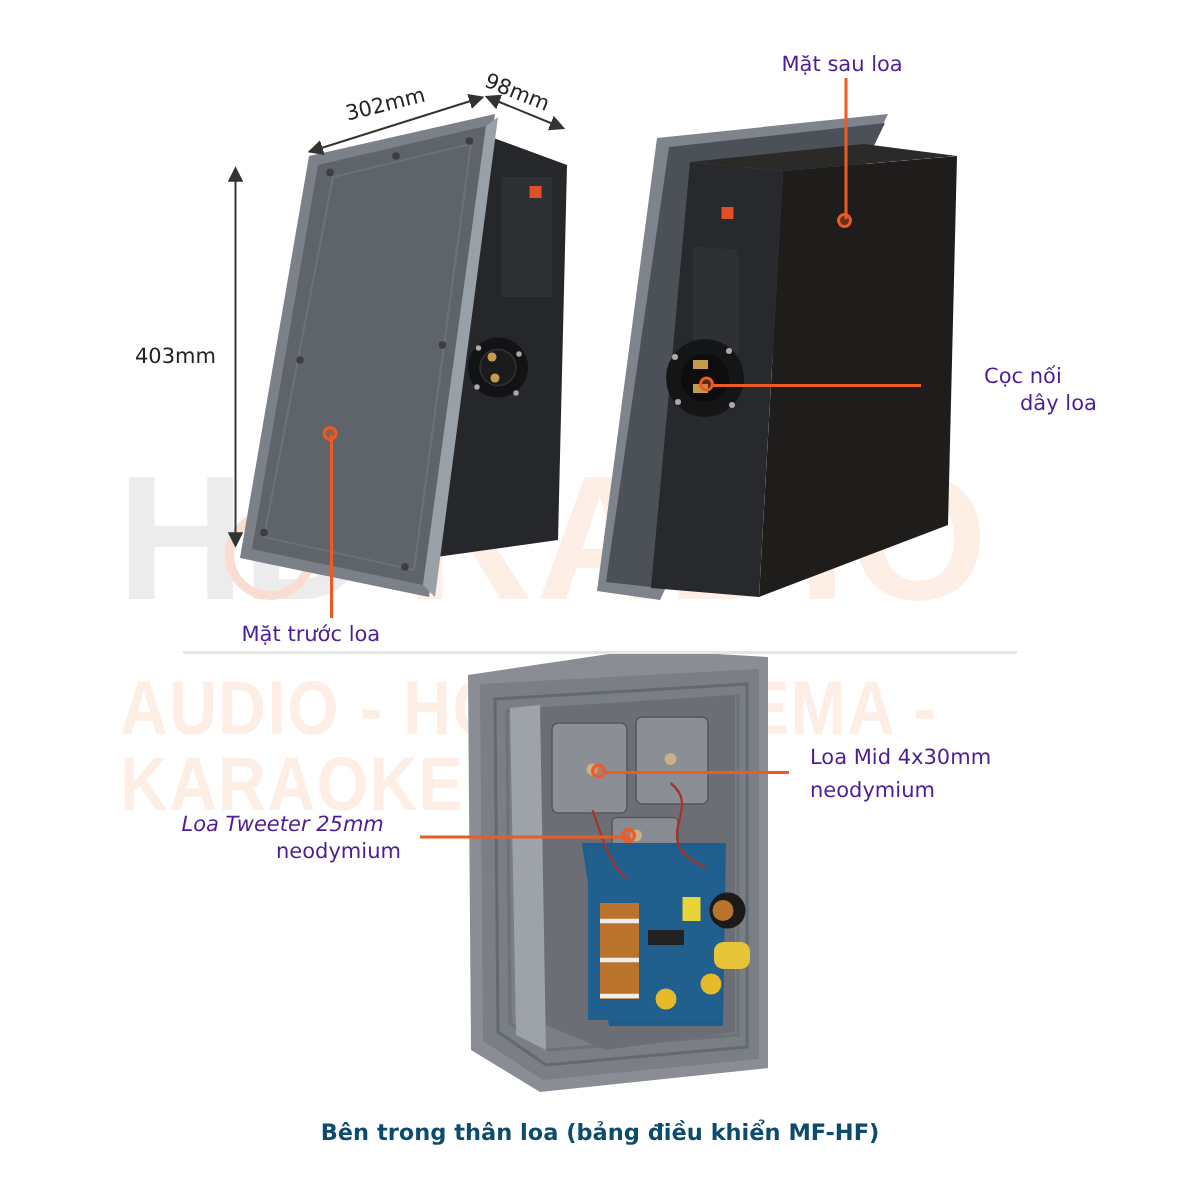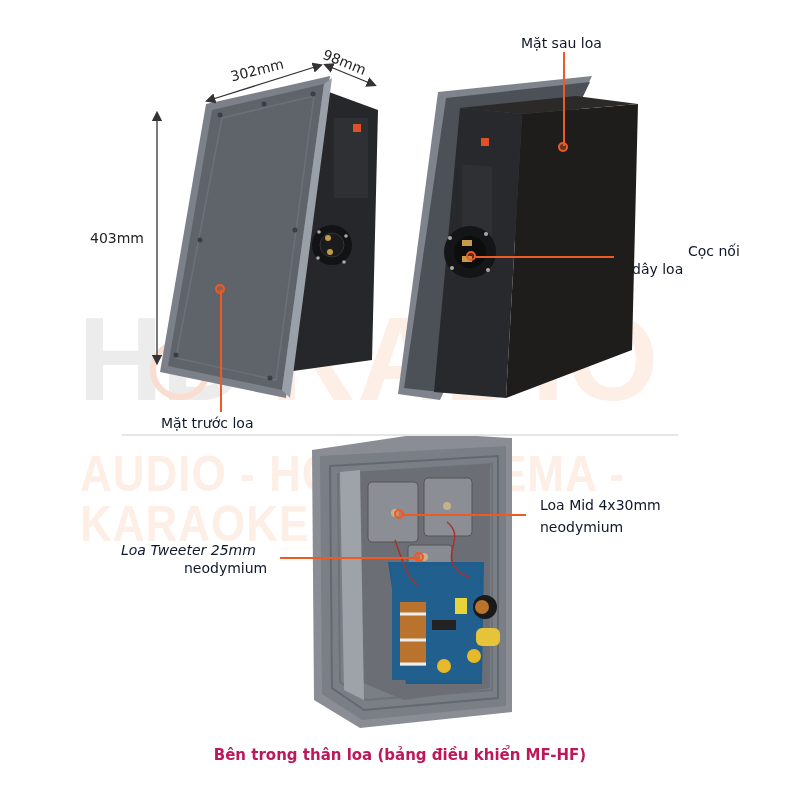--- a/index.html
+++ b/index.html
@@ -7,24 +7,24 @@
   body { position: relative; font-family: "DejaVu Sans", sans-serif; color: #111; }
 
   .watermark { position: absolute; font-family: "Liberation Sans", sans-serif; font-weight: 700; pointer-events: none; }
   .wm-hd { left: 78px; top: 300px; font-size: 118px; letter-spacing: -2px; color: #ececec; line-height: 1; }
   .wm-radio { left: 270px; top: 300px; font-size: 118px; letter-spacing: 2px; color: #fdeee6; line-height: 1; }
   .wm-tag { left: 80px; top: 448px; font-size: 44px; letter-spacing: 1px; color: #fdeee6; line-height: 1; transform: scaleY(1.15); transform-origin: top left; }
   .wm-ring { position: absolute; left: 150px; top: 340px; width: 60px; height: 60px; border-radius: 50%; border: 6px solid #f8ddd0; background: transparent; }
 
   .divider { position: absolute; left: 122px; top: 434px; width: 556px; height: 2px; background: #e6e6e6; }
 
-  .label { position: absolute; font-family: "DejaVu Sans", sans-serif; font-size: 14px; line-height: 18px; color: #0f172a; white-space: nowrap; }
+  .label { position: absolute; font-family: "DejaVu Sans", sans-serif; font-size: 14px; line-height: 18px; color: #4c1d95; white-space: nowrap; }
   .dim { position: absolute; font-size: 14px; color: #222; white-space: nowrap; }
 
-  .caption { position: absolute; left: 0; width: 800px; top: 746px; text-align: center; font-family: "DejaVu Sans", sans-serif; font-weight: 700; font-size: 15px; color: #be185d; }
+  .caption { position: absolute; left: 0; width: 800px; top: 746px; text-align: center; font-family: "DejaVu Sans", sans-serif; font-weight: 700; font-size: 15px; color: #0c4a6e; }
 
   .leader { position: absolute; background: #ee5a24; }
   .dot { position: absolute; width: 10px; height: 10px; border-radius: 50%; border: 2px solid #ee5a24; background: rgba(238,90,36,0.35); }
   svg { position: absolute; overflow: visible; }
 </style>
 </head>
 <body>
 
 <div class="watermark wm-hd">HD</div>
 <div class="watermark wm-radio">RADIO</div>
@@ -151,20 +151,20 @@
 <div class="dot" style="left:466px; top:251px;"></div>
 
 <div class="leader" style="left:402px; top:514px; width:124px; height:2px;"></div>
 <div class="dot" style="left:394px; top:509px;"></div>
 
 <div class="leader" style="left:280px; top:557px; width:140px; height:2px;"></div>
 <div class="dot" style="left:414px; top:552px;"></div>
 
 <div class="label" style="left:161px; top:414px;">Mặt trước loa</div>
 <div class="label" style="left:521px; top:34px;">Mặt sau loa</div>
-<div class="label" style="left:656px; top:242px;margin-left:32px;">Cọc nối</div>
-<div class="label" style="left:632px; top:260px;">dây loa</div>
+<div class="label" style="left:656px; top:242px;">Cọc nối</div>
+<div class="label" style="left:680px; top:260px;">dây loa</div>
 <div class="label" style="left:540px; top:496px;">Loa Mid 4x30mm</div>
 <div class="label" style="left:540px; top:518px;">neodymium</div>
 <div class="label" style="left:121px; top:541px;font-style:italic;">Loa Tweeter 25mm</div>
 <div class="label" style="left:184px; top:559px;">neodymium</div>
 
 <div class="caption">Bên trong thân loa (bảng điều khiển MF-HF)</div>
 
 </body></html>

